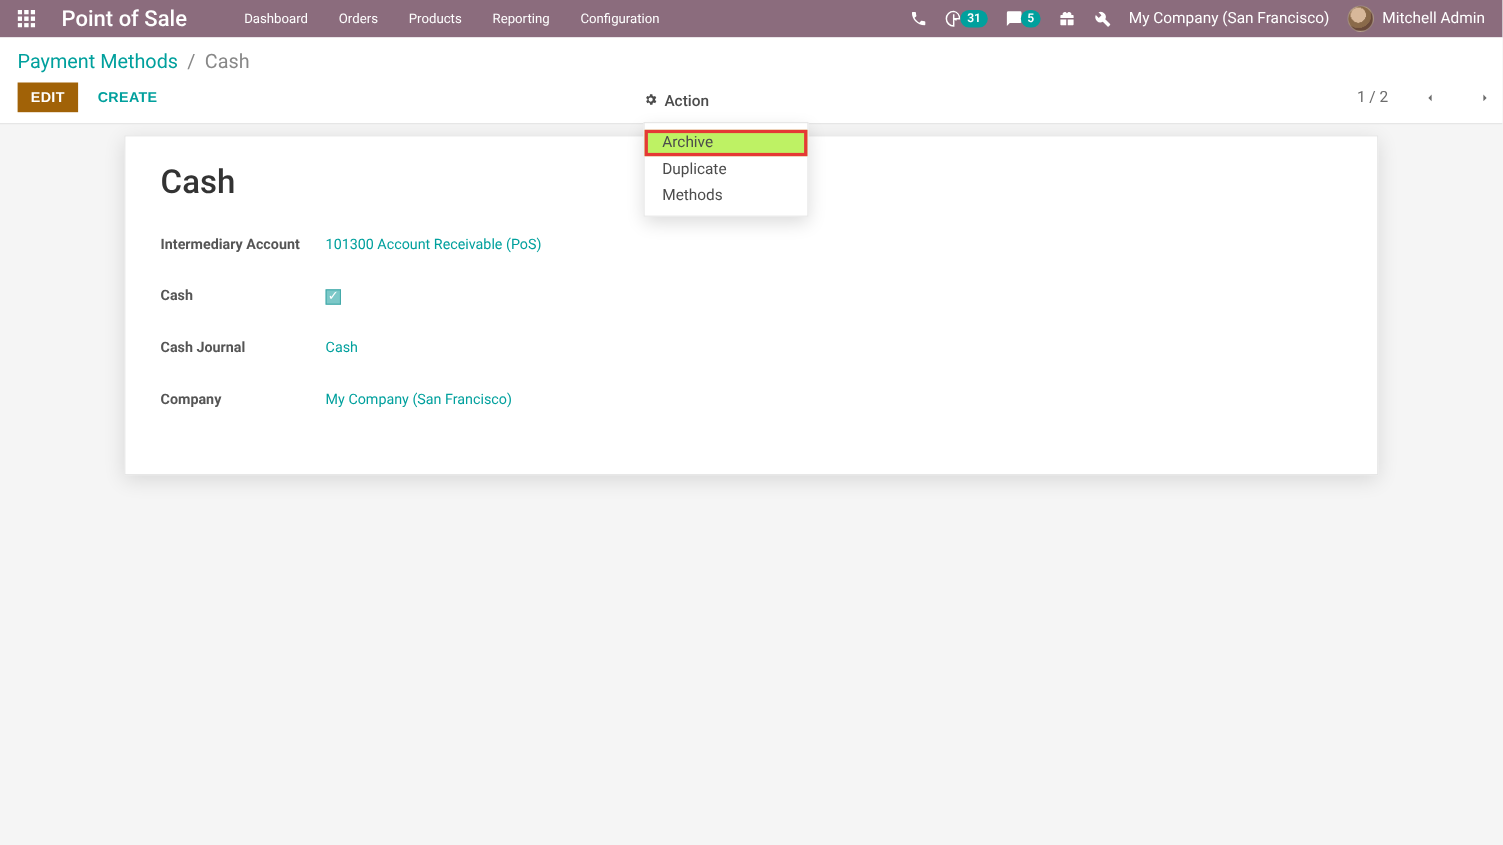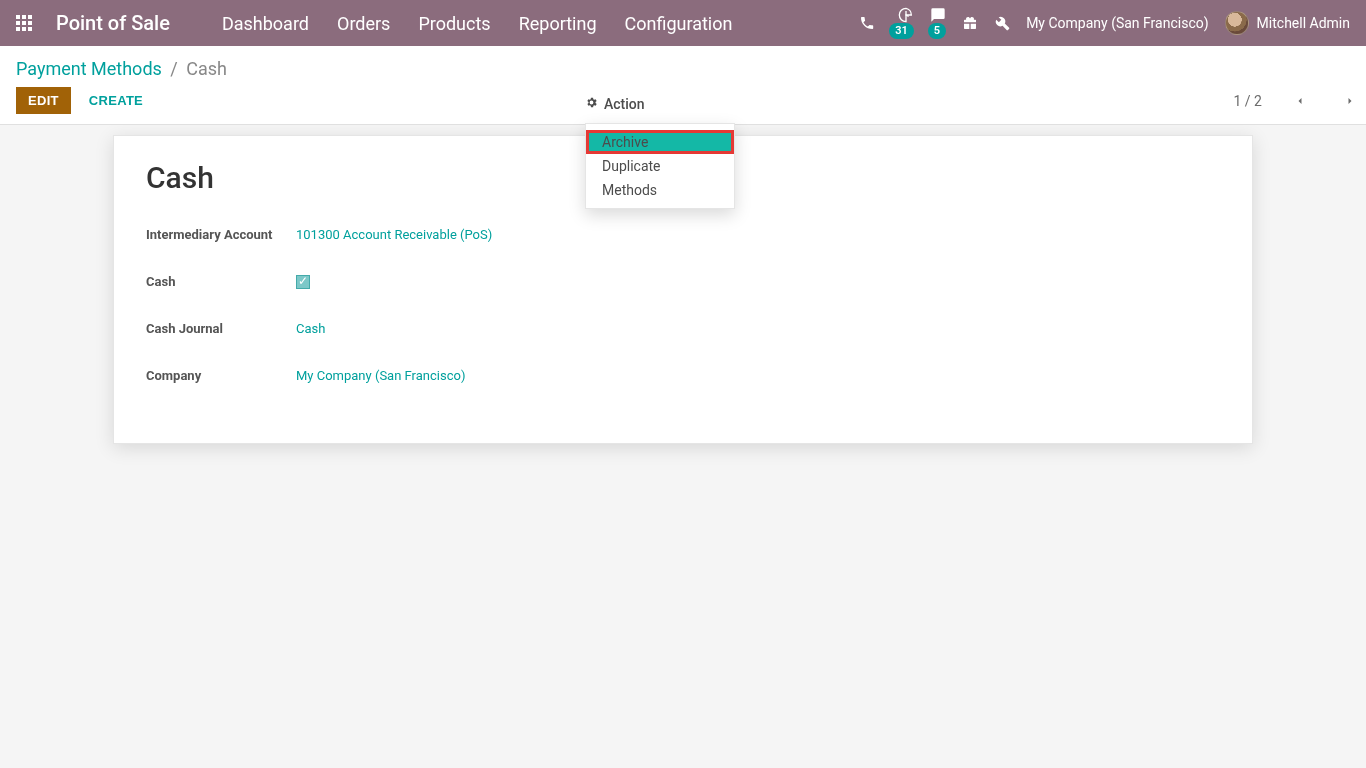--- a/index.html
+++ b/index.html
@@ -9,21 +9,21 @@
     color: #4c4c4c;
     font-size: 14px;
     width: 1366px;
     height: 768px;
     overflow: hidden;
   }
   
   .topnav {
     background: #8b6c7d;
     color: #fff;
-    height: 46px;
+    height: 34px;
     display: flex;
     align-items: center;
     padding: 17px 16px;
   }
   .apps-icon {
     width: 16px; height: 16px;
     display: inline-block;
     margin-right: 24px;
     cursor: pointer;
   }
@@ -32,31 +32,30 @@
     font-size: 20px;
     font-weight: 500;
     margin-right: 40px;
     white-space: nowrap;
   }
   .nav-links { display: flex; gap: 4px; }
   .nav-link {
     color: #fff;
     padding: 6px 12px;
     cursor: pointer;
-    font-size: 18px;
+    font-size: 12px;
   }
   .nav-spacer { flex: 1; }
   .nav-right { display: flex; align-items: center; gap: 16px; }
   .nav-icon {
     position: relative;
     color: #fff;
     cursor: pointer;
     display: flex;
-    align-items: flex-end;
-    flex-direction: column;
+    align-items: center;
   }
   .nav-icon svg { width: 16px; height: 16px; fill: #fff; }
   .badge {
     background: #00a09d;
     color: #fff;
     border-radius: 10px;
     font-size: 11px;
     padding: 1px 6px;
     margin-left: -2px;
     line-height: 14px;
@@ -139,21 +138,21 @@
   }
   .dropdown-item {
     padding: 4px 16px;
     font-size: 14px;
     color: #4c4c4c;
     cursor: pointer;
   }
   .dropdown-item.highlight {
     outline: 3px solid #e53935;
     outline-offset: -3px;
-    background: #14b8a6;
+    background: #bef264;
   }
 
   
   .content-area {
     padding: 10px 0 0 0;
     display: flex;
     justify-content: center;
   }
   .card {
     width: 1140px;

